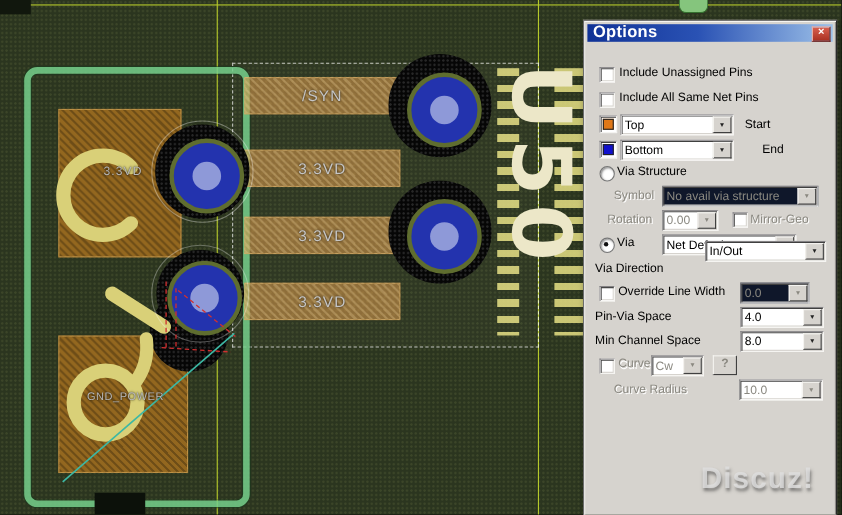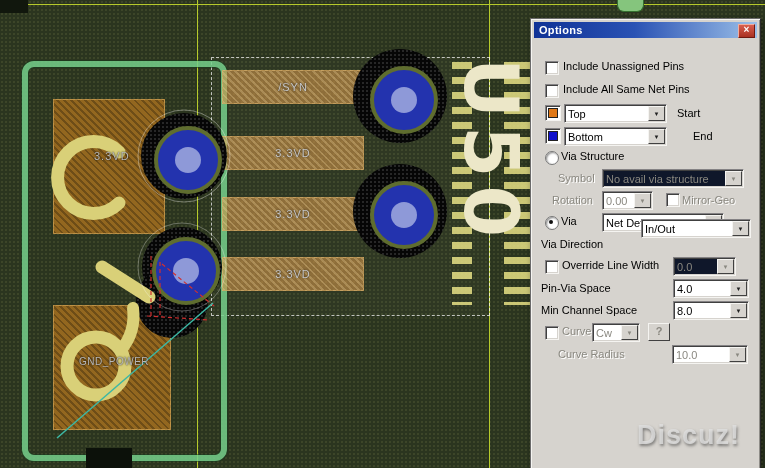--- a/index.html
+++ b/index.html
@@ -19,21 +19,21 @@
     box-shadow:0 0 0 1px rgba(20,60,30,0.5), inset 0 0 0 1px rgba(20,60,30,0.5);}
   .square-pad{position:absolute;background-color:#93671f;
     background-image:repeating-linear-gradient(45deg, rgba(0,0,0,0.25) 0px, rgba(0,0,0,0.25) 2px, transparent 2px, transparent 5px);
     border:1px solid rgba(225,180,100,0.55);}
   #square-pad-top{left:53px;top:99px;width:110px;height:133px;}
   #square-pad-bottom{left:53px;top:305px;width:116px;height:123px;}
   .h-pad{position:absolute;left:222px;width:140px;height:32px;background-color:rgba(206,146,74,0.6);
     background-image:repeating-linear-gradient(45deg, rgba(255,228,170,0.25) 0px, rgba(255,228,170,0.25) 2px, transparent 2px, transparent 5px);
     border:1px solid rgba(230,185,110,0.4);display:flex;align-items:center;justify-content:center;}
   #h-pad-1{top:70px;} #h-pad-2{top:136px;} #h-pad-3{top:197px;} #h-pad-4{top:257px;}
-  .pad-label{color:#c6c6c6;font-size:11px;letter-spacing:1px;text-shadow:0 0 2px rgba(0,0,0,0.8);}
+  .pad-label{color:#c6c6c6;font-size:14px;letter-spacing:1px;text-shadow:0 0 2px rgba(0,0,0,0.8);}
   .keepout{position:absolute;border-radius:50%;background-color:#060606;
     background-image:radial-gradient(rgba(80,80,80,0.45) 1px, transparent 1.2px);background-size:4px 4px;}
   #keepout-1{left:353px;top:49px;width:94px;height:94px;}
   #keepout-2{left:353px;top:164px;width:94px;height:94px;}
   #keepout-3{left:141px;top:113px;width:86px;height:86px;}
   #keepout-4{left:142px;top:227px;width:80px;height:80px;}
   #keepout-5{left:136px;top:266px;width:72px;height:72px;}
   .via{position:absolute;width:60px;height:60px;border-radius:50%;background:#2333ae;border:4px solid #5f6d2f;display:flex;align-items:center;justify-content:center;}
   .via::after{content:"";display:block;width:26px;height:26px;border-radius:50%;background:#8e99d8;}
   #via-1{left:370px;top:66px;} #via-2{left:370px;top:181px;} #via-3{left:154px;top:126px;} #via-4{left:152px;top:237px;}
@@ -47,21 +47,21 @@
   #watermark{position:absolute;left:637px;top:420px;font-size:27px;font-weight:bold;color:rgba(224,224,224,0.8);
     text-shadow:1px 2px 3px rgba(50,50,50,0.55);z-index:60;letter-spacing:1px;}
 
   
   #dlg{position:absolute;left:530px;top:18px;width:229px;height:450px;background:#d6d3ce;
     border-left:1px solid #6b6b6b;border-top:1px solid #6b6b6b;border-right:1px solid #2a2a2a;
     box-shadow:inset 1px 1px 0 #f5f4f1, inset -1px 0 0 #8f8d88, 2px 2px 6px rgba(0,0,0,0.45);
     z-index:40;font-size:11px;color:#000;}
   #dlg-title{position:absolute;left:3px;top:3px;right:3px;height:16px;
     background:linear-gradient(90deg,#103296 0%,#2a52b4 45%,#9cc0e8 100%);
-    color:#fff;font-weight:bold;font-size:11px;line-height:16px;padding-left:5px;letter-spacing:0.3px;}
+    color:#fff;font-weight:bold;font-size:15px;line-height:16px;padding-left:5px;letter-spacing:0.3px;}
   #dlg-close{position:absolute;right:5px;top:5px;width:15px;height:12px;background:linear-gradient(#d95f4e,#a93122);
     border:1px solid;border-color:#efad9f #6e1a10 #6e1a10 #efad9f;color:#fff;font-size:10px;line-height:10px;
     text-align:center;font-weight:bold;z-index:2;}
   .lbl{position:absolute;font-size:11px;line-height:13px;white-space:nowrap;color:#000;}
   .lbl.gray{color:#8a8880;text-shadow:1px 1px 0 #fff;}
   .cb{position:absolute;width:12px;height:12px;background:#fff;border:1px solid;
     border-color:#848284 #f5f4f1 #f5f4f1 #848284;box-shadow:inset 1px 1px 0 #404040, inset -1px -1px 0 #d6d3ce;}
   .rb{position:absolute;width:12px;height:12px;border-radius:50%;background:#fff;border:1px solid #777;
     box-shadow:inset 1px 1px 2px rgba(0,0,0,0.45);}
   .rb.checked::after{content:"";position:absolute;left:3px;top:3px;width:4px;height:4px;border-radius:50%;background:#111;}

